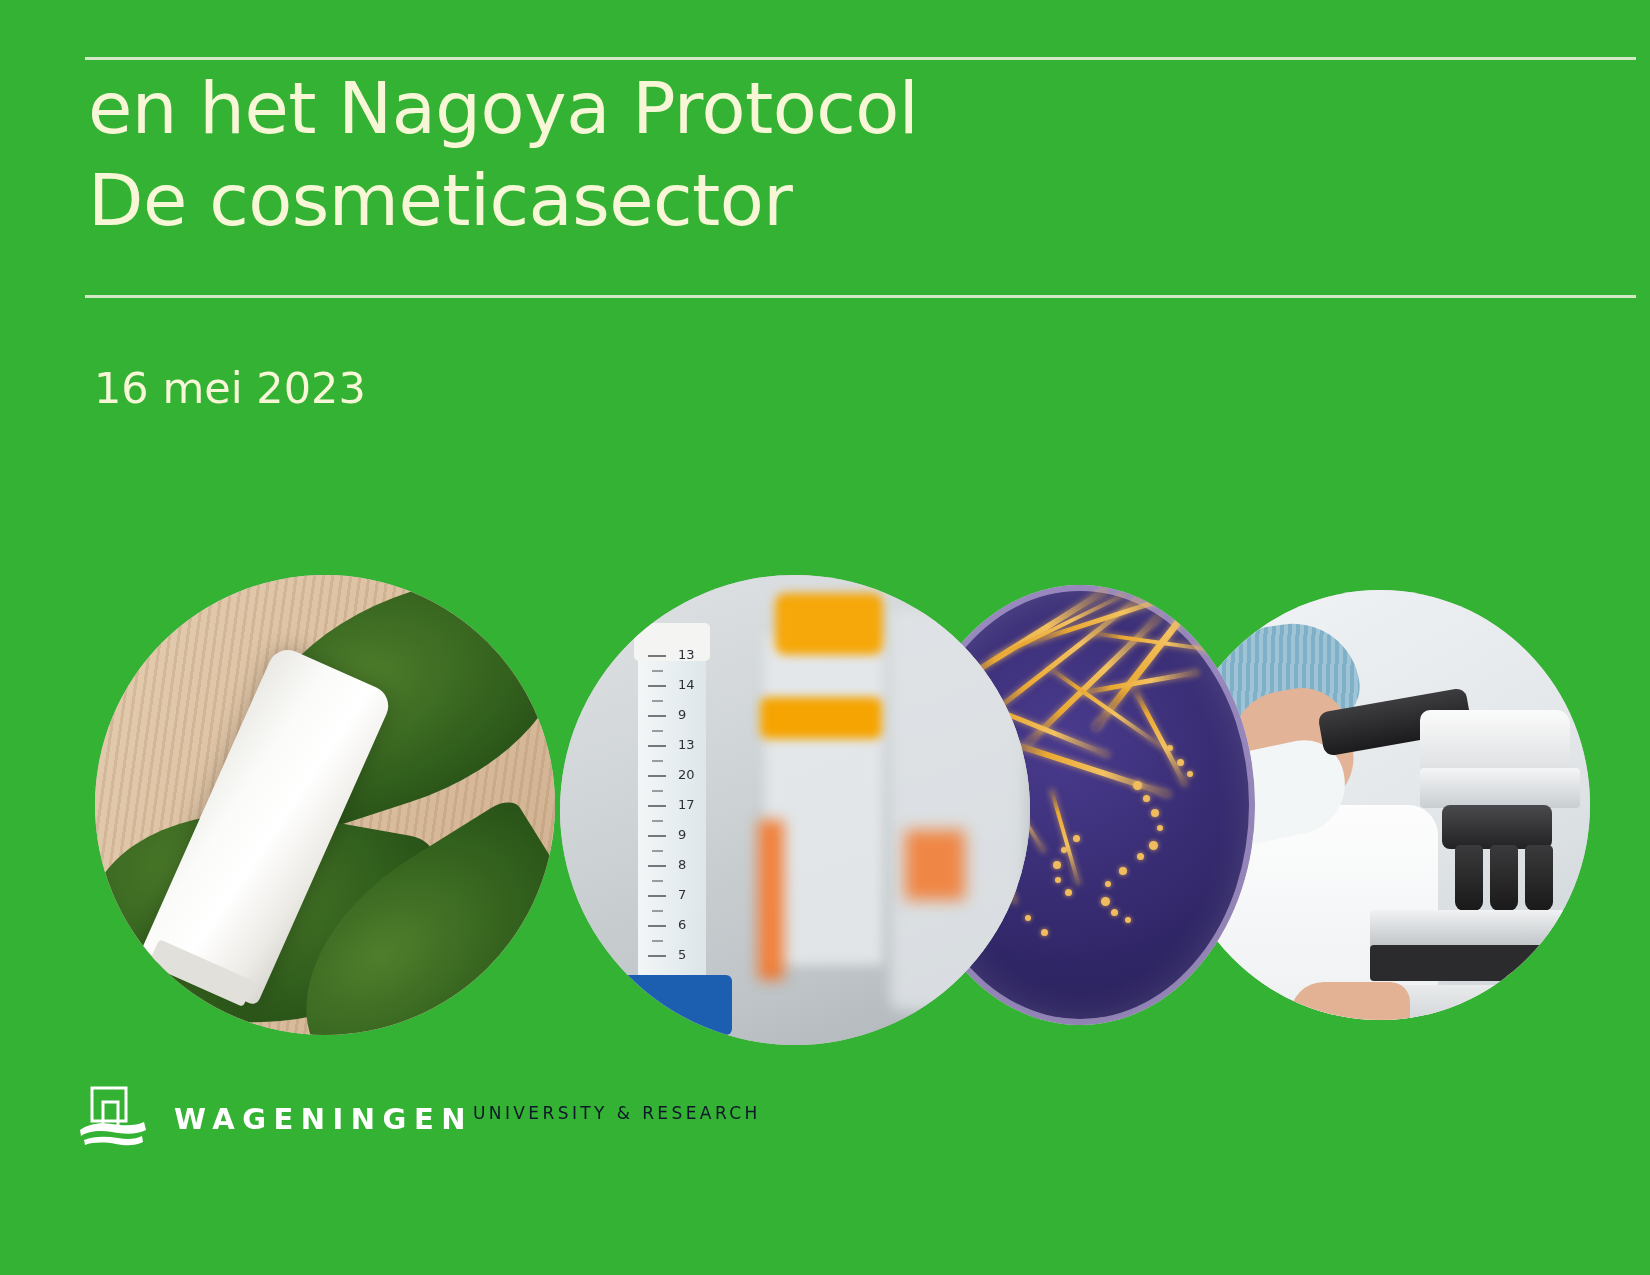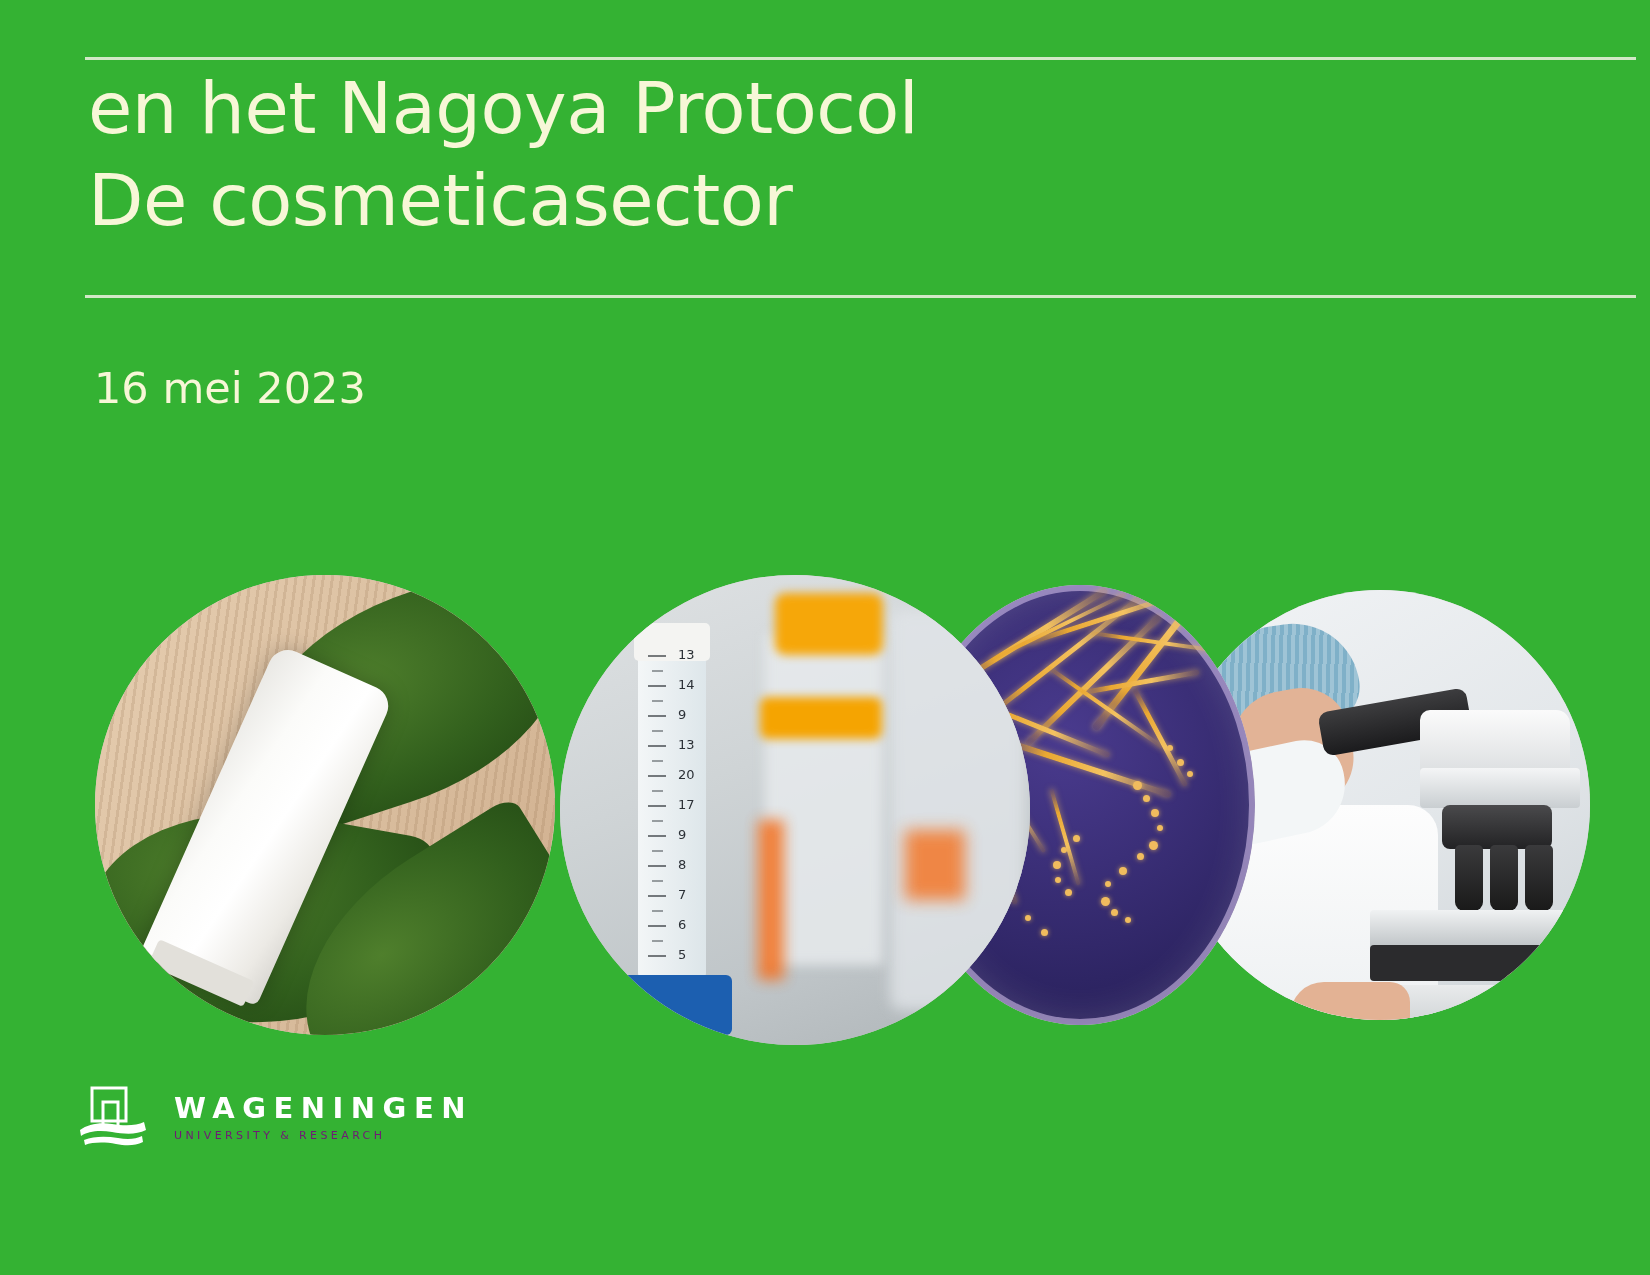--- a/index.html
+++ b/index.html
@@ -303,33 +303,33 @@
 
   
   .logo {
     position: absolute;
     left: 78px;
     top: 1082px;
     display: flex;
     align-items: center;
   }
   .logo-mark { width: 78px; height: 74px; margin-right: 18px; flex: none; }
-  .logo-text { display: flex; flex-direction: column; }
+  .logo-text { display: flex; flex-direction: row; }
   .logo-name {
     font-size: 29px;
     letter-spacing: 7.5px;
     color: #ffffff;
     font-weight: 600;
     line-height: 34px;
     white-space: pre;
   }
   .logo-sub {
-    font-size: 11px;
+    font-size: 17px;
     letter-spacing: 3.4px;
-    color: #701a75;
+    color: #0f172a;
     line-height: 22px;
     white-space: pre;
   }
 
   .footer-right {
     position: absolute;
     right: 68px;
     top: 1092px;
     font-size: 31px;
     color: #ffffff;

